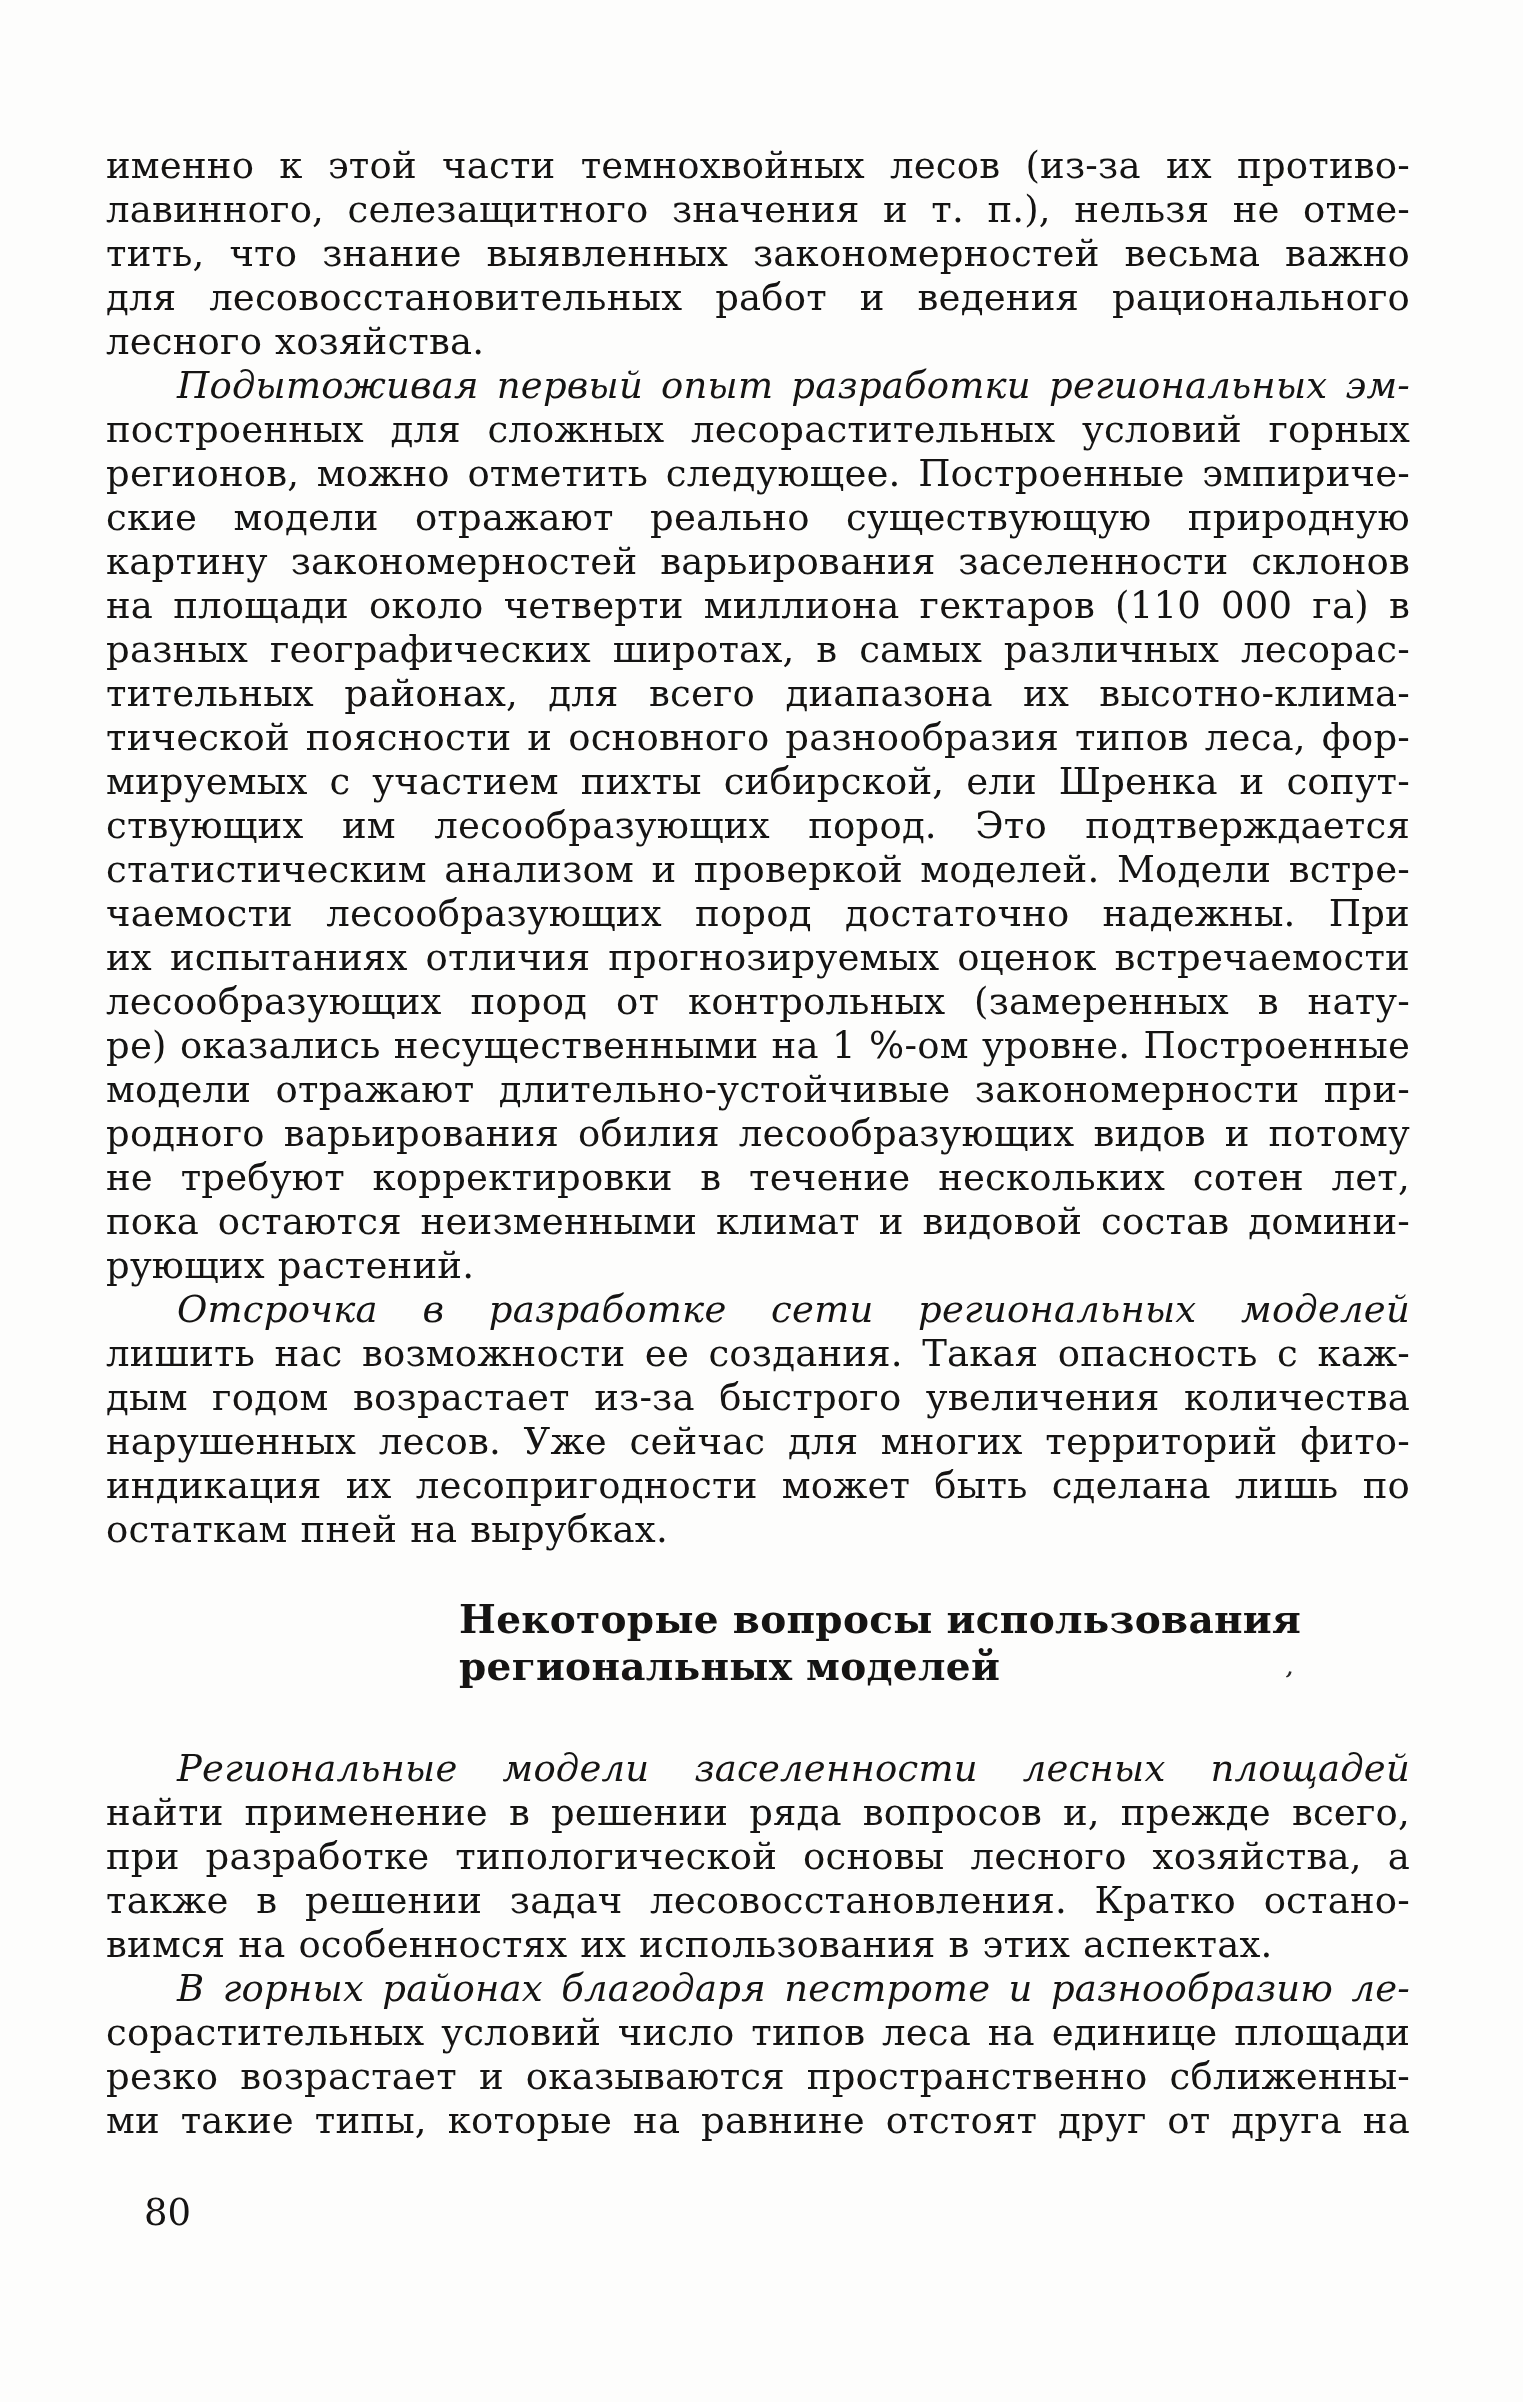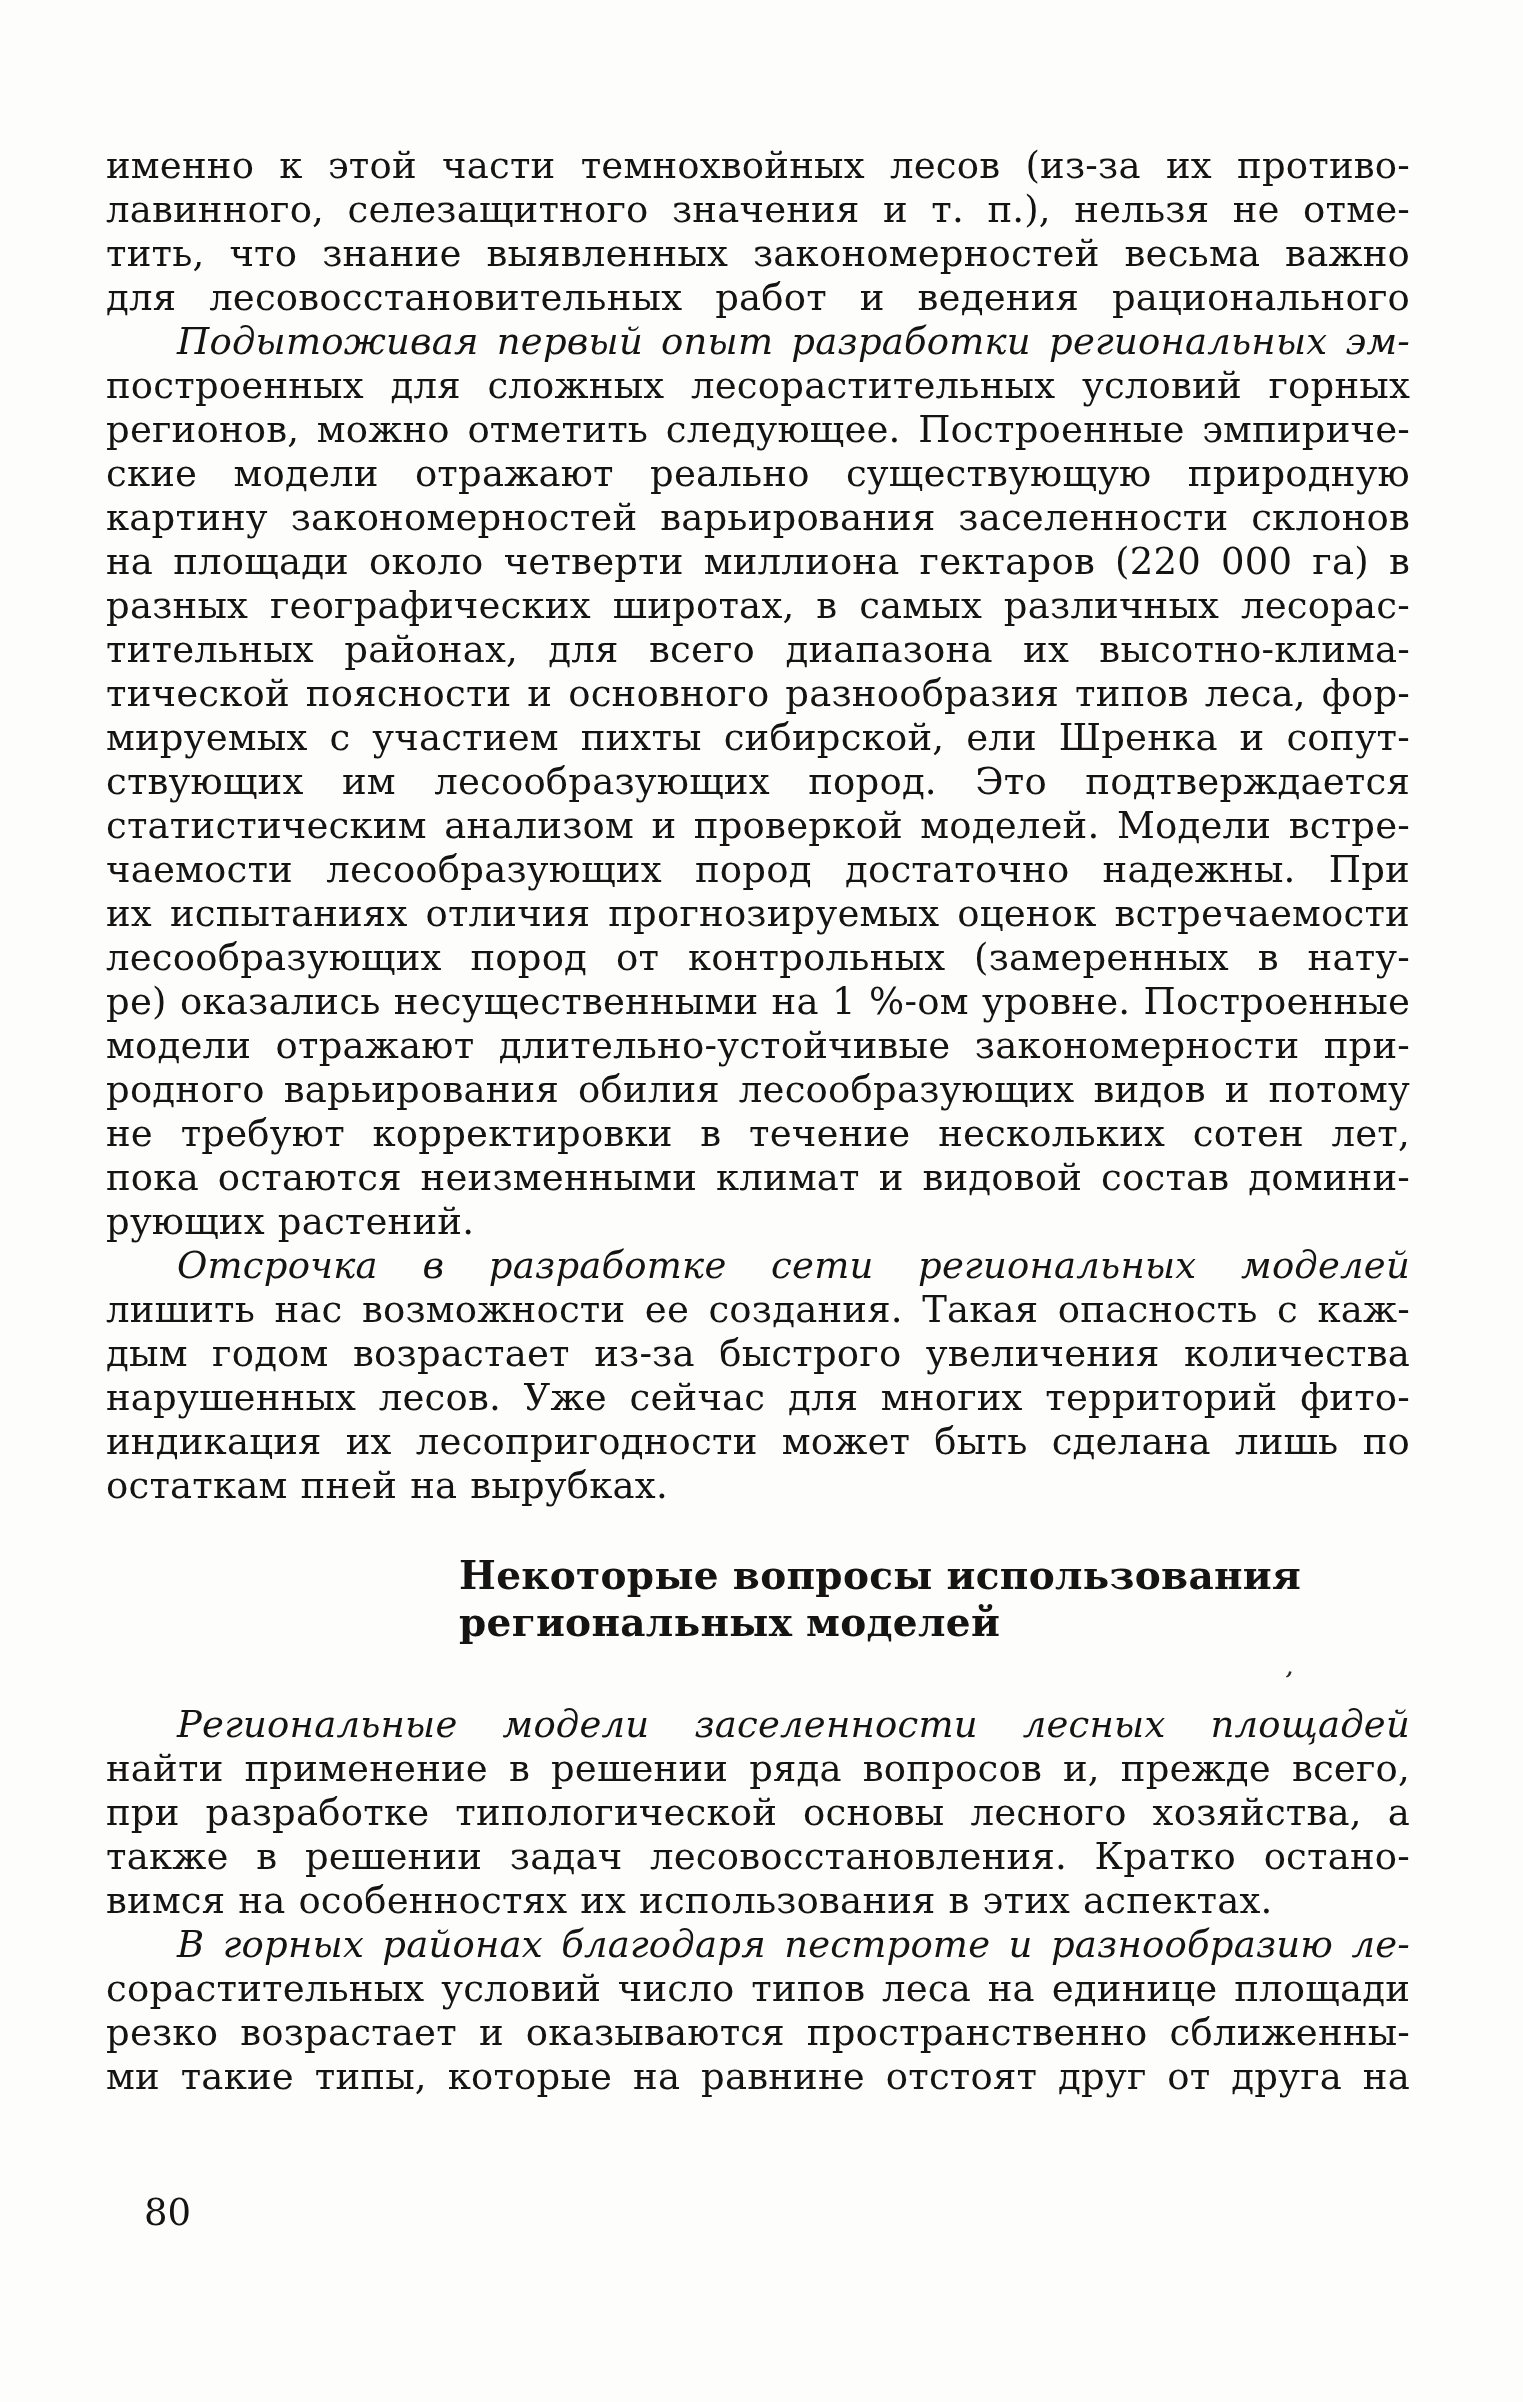--- a/index.html
+++ b/index.html
@@ -69,28 +69,29 @@
 <div class="page">
 
   <div class="text-block">
 
     <div>
         <div class="paragraph">
           <div class="line">именно к этой части темнохвойных лесов (из-за их противо-</div>
           <div class="line">лавинного, селезащитного значения и т. п.), нельзя не отме-</div>
           <div class="line">тить, что знание выявленных закономерностей весьма важно</div>
           <div class="line">для лесовосстановительных работ и ведения рационального</div>
+          <div class="line para-end">лесного хозяйства.</div>
         </div>
         <div class="paragraph">
           <div class="line indent">Подытоживая первый опыт разработки региональных эм-</div>
           <div class="line">построенных для сложных лесорастительных условий горных</div>
           <div class="line">регионов, можно отметить следующее. Построенные эмпириче-</div>
           <div class="line">ские модели отражают реально существующую природную</div>
           <div class="line">картину закономерностей варьирования заселенности склонов</div>
-          <div class="line">на площади около четверти миллиона гектаров (220 000 га) в</div>
+          <div class="line">на площади около четверти миллиона гектаров (110 000 га) в</div>
           <div class="line">разных географических широтах, в самых различных лесорас-</div>
           <div class="line">тительных районах, для всего диапазона их высотно-клима-</div>
           <div class="line">тической поясности и основного разнообразия типов леса, фор-</div>
           <div class="line">мируемых с участием пихты сибирской, ели Шренка и сопут-</div>
           <div class="line">ствующих им лесообразующих пород. Это подтверждается</div>
           <div class="line">статистическим анализом и проверкой моделей. Модели встре-</div>
           <div class="line">чаемости лесообразующих пород достаточно надежны. При</div>
           <div class="line">их испытаниях отличия прогнозируемых оценок встречаемости</div>
           <div class="line">лесообразующих пород от контрольных (замеренных в нату-</div>
           <div class="line">ре) оказались несущественными на 1 %-ом уровне. Построенные</div>

